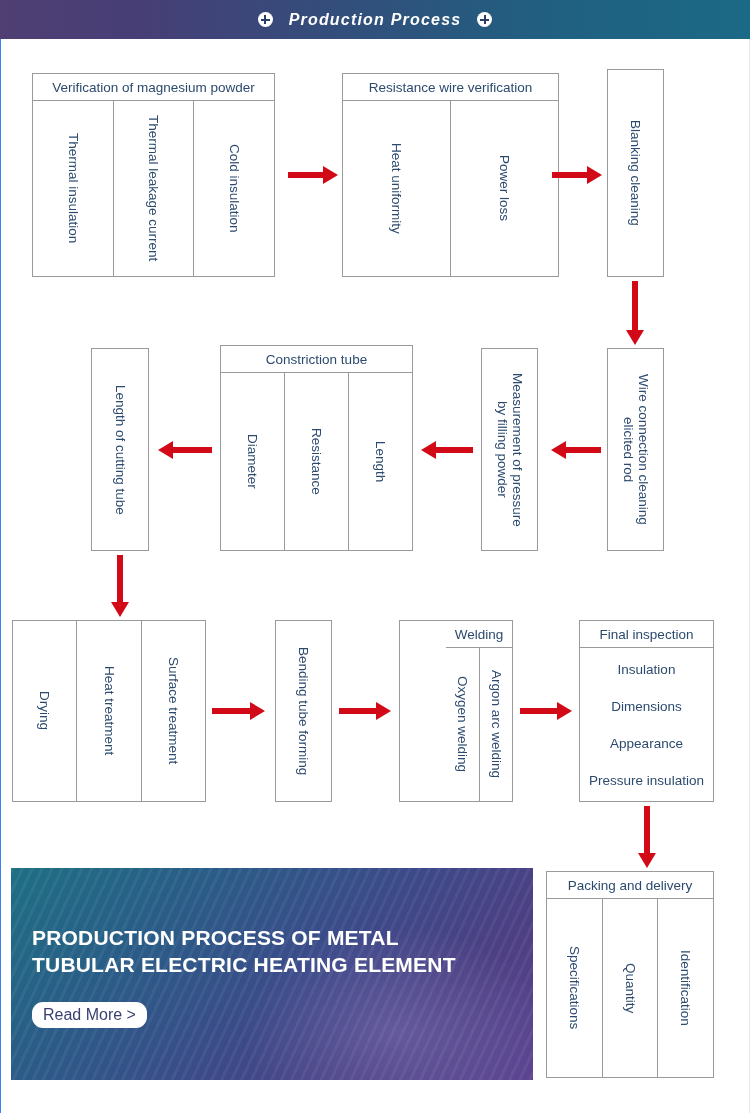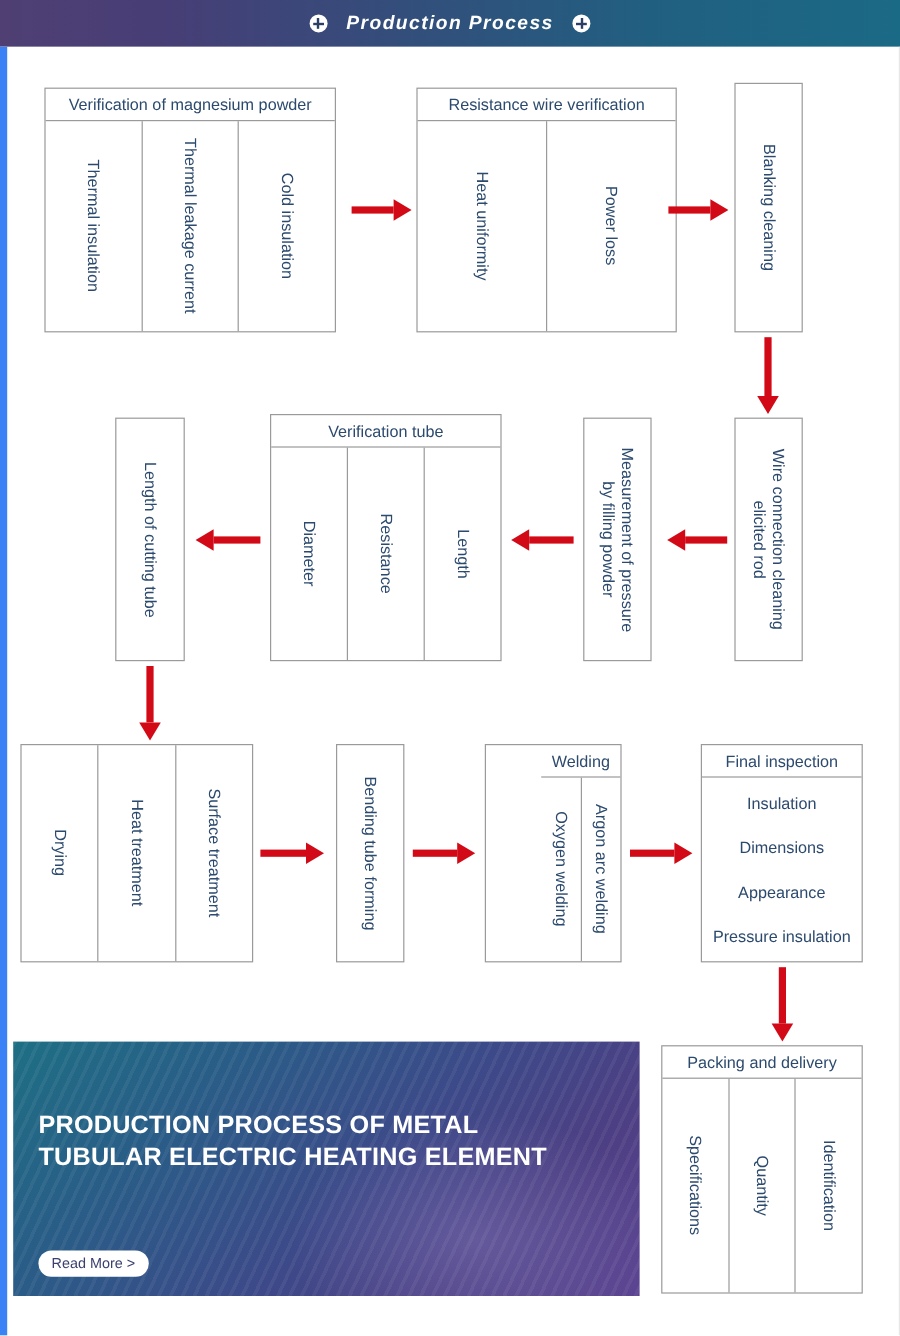--- a/index.html
+++ b/index.html
@@ -47,21 +47,21 @@
     background: #2a3f63;
   }
   .plus-badge::before { left: 6.5px; top: 3px; width: 2px; height: 9px; }
   .plus-badge::after  { top: 6.5px; left: 3px; height: 2px; width: 9px; }
 
   
   #content-frame {
     position: absolute;
     left: 0; top: 39px;
     width: 750px; height: 1074px;
-    border-left: 6px solid #3b82f6;
+    border-left: 1px solid #3b82f6;
     border-right: 1px solid #e7e7e7;
     box-sizing: border-box;
     background: #ffffff;
   }
 
   
   .box {
     position: absolute;
     box-sizing: border-box;
     border: 1px solid #9a9a9a;
@@ -176,25 +176,24 @@
     font-weight: bold;
     line-height: 1.28;
     letter-spacing: 0.2px;
     white-space: pre-line;
   }
   #promo-banner .read-more {
     position: absolute;
     left: 21px; top: 134px;
     background: #ffffff;
     color: #3a3f70;
-    font-size: 12px;
+    font-size: 16px;
     padding: 4px 11px 4px 11px;
     border-radius: 11px;
     white-space: nowrap;
-    margin-top: 40px;
   }
 </style>
 </head>
 <body>
 
 <div id="header-bar">
   <span class="plus-badge"></span>
   <span class="htitle">Production Process</span>
   <span class="plus-badge"></span>
 </div>
@@ -273,21 +272,21 @@
       </div>
     </div>
   </div>
 
   <div class="arrow-h left" style="left:420px; top:402px; width:52px;">
     <div class="shaft"></div>
     <div class="head"></div>
   </div>
 
   <div class="box" style="left:219px; top:306px; width:193px; height:206px;">
-    <div class="box-header">Verification tube</div>
+    <div class="box-header">Constriction tube</div>
     <div class="box-cols">
       <div class="col">
         <span class="vtext">Diameter</span>
       </div>
       <div class="col">
         <span class="vtext">Resistance</span>
       </div>
       <div class="col">
         <span class="vtext">Length</span>
       </div>

